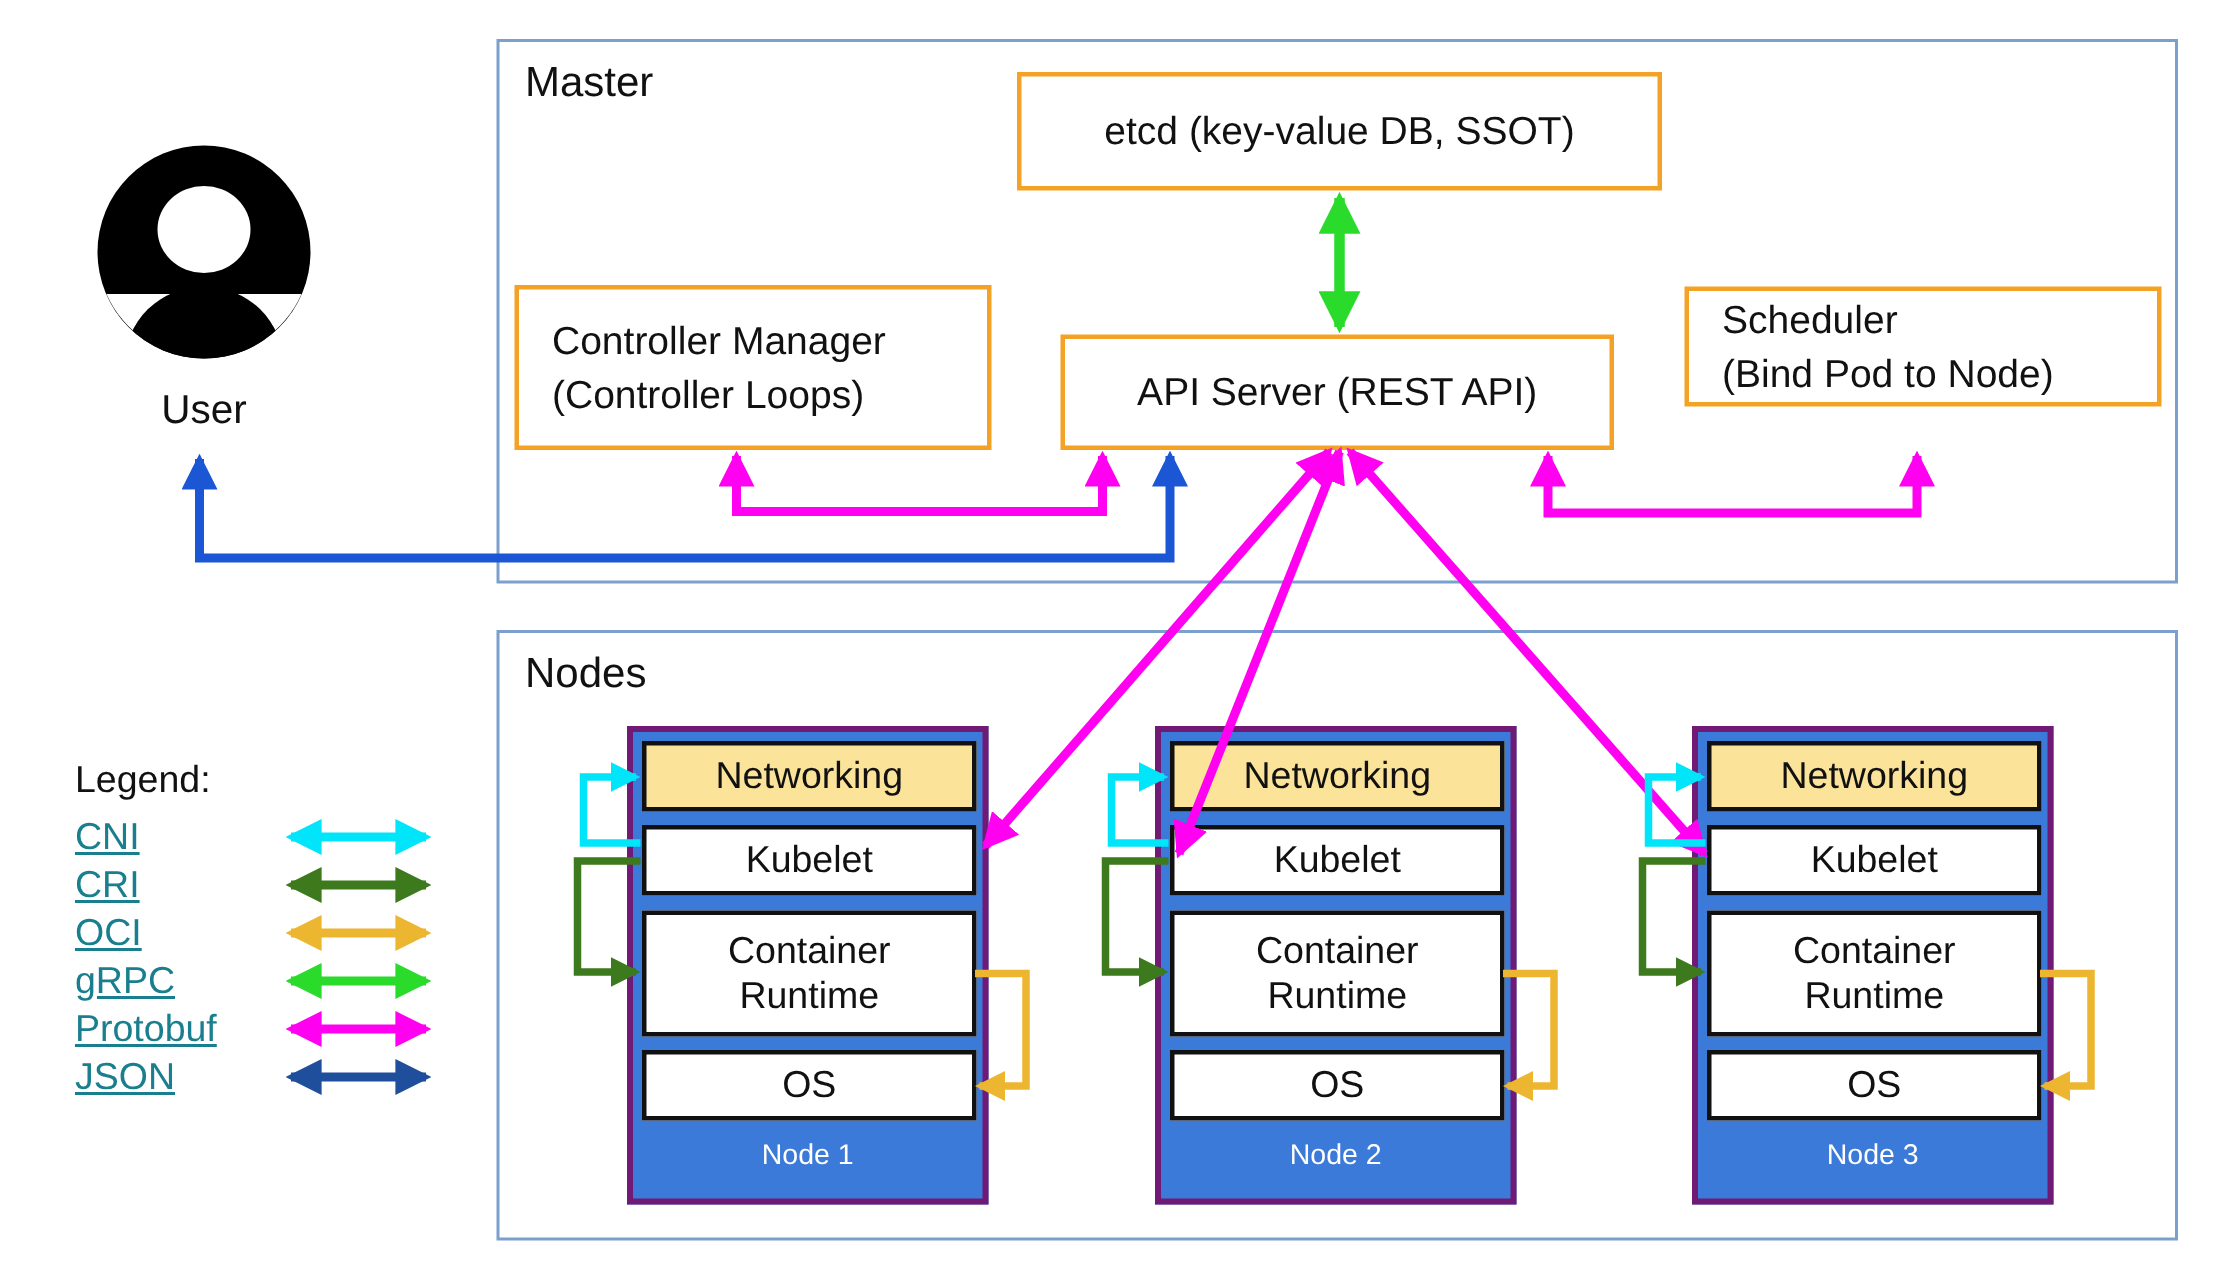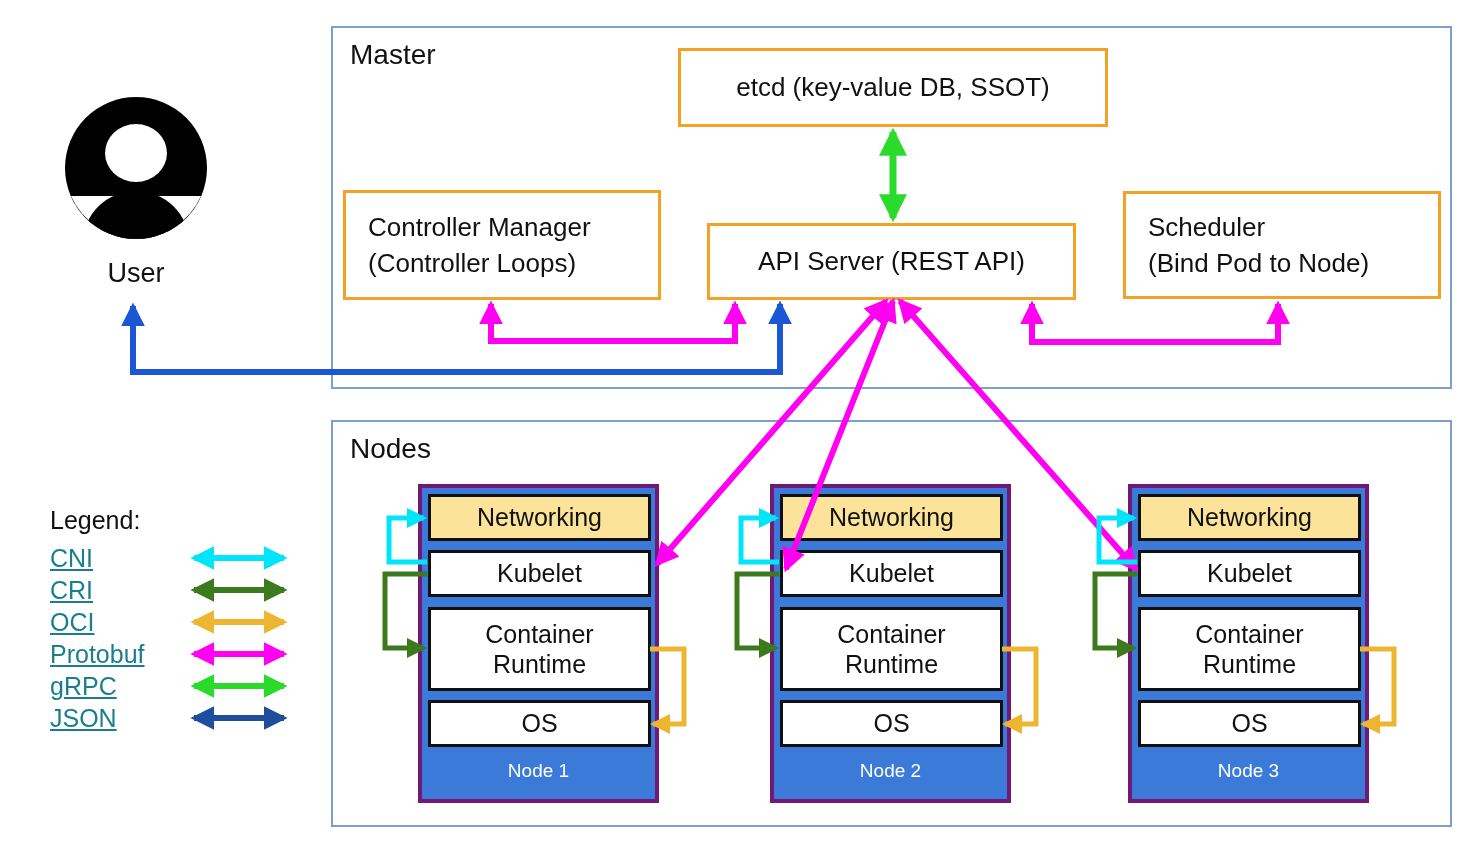--- a/index.html
+++ b/index.html
@@ -64,21 +64,21 @@
 
   <div class="obox two-line" style="left:343px;top:190px;width:318px;height:110px;">
     <div>Controller Manager</div>
     <div>(Controller Loops)</div>
   </div>
 
   <div class="obox centered" style="left:707px;top:223px;width:369px;height:77px;">
     <span>API Server (REST API)</span>
   </div>
 
-  <div class="obox two-line" style="left:1123px;top:191px;width:318px;height:108px;">
+  <div class="obox two-line" style="left:1123px;top:191px;width:318px;height:80px;">
     <div>Scheduler</div>
     <div>(Bind Pod to Node)</div>
   </div>
 
   <div class="frame" style="left:331px;top:420px;width:1121px;height:407px;">
     <div class="frame-title">Nodes</div>
   </div>
 
   <div class="node" style="left:418px;">
     <div class="layer networking">Networking</div>
@@ -132,29 +132,29 @@
         <line x1="10" y1="13" x2="100" y2="13" stroke-width="6" style="stroke:var(--cri)" marker-start="url(#ah-cri)" marker-end="url(#ah-cri)"></line>
       </svg>
     </div>
     <div class="legend-row">
       <span class="legend-label">OCI</span>
       <svg class="legend-arrow" width="112" height="26">
         <line x1="10" y1="13" x2="100" y2="13" stroke-width="6" style="stroke:var(--oci)" marker-start="url(#ah-oci)" marker-end="url(#ah-oci)"></line>
       </svg>
     </div>
     <div class="legend-row">
+      <span class="legend-label">gRPC</span>
+      <svg class="legend-arrow" width="112" height="26">
+        <line x1="10" y1="13" x2="100" y2="13" stroke-width="6" style="stroke:var(--grpc)" marker-start="url(#ah-grpc)" marker-end="url(#ah-grpc)"></line>
+      </svg>
+    </div>
+    <div class="legend-row">
       <span class="legend-label">Protobuf</span>
       <svg class="legend-arrow" width="112" height="26">
         <line x1="10" y1="13" x2="100" y2="13" stroke-width="6" style="stroke:var(--protobuf)" marker-start="url(#ah-protobuf)" marker-end="url(#ah-protobuf)"></line>
-      </svg>
-    </div>
-    <div class="legend-row">
-      <span class="legend-label">gRPC</span>
-      <svg class="legend-arrow" width="112" height="26">
-        <line x1="10" y1="13" x2="100" y2="13" stroke-width="6" style="stroke:var(--grpc)" marker-start="url(#ah-grpc)" marker-end="url(#ah-grpc)"></line>
       </svg>
     </div>
     <div class="legend-row">
       <span class="legend-label">JSON</span>
       <svg class="legend-arrow" width="112" height="26">
         <line x1="10" y1="13" x2="100" y2="13" stroke-width="6" style="stroke:var(--json)" marker-start="url(#ah-json)" marker-end="url(#ah-json)"></line>
       </svg>
     </div>
   </div>
 

